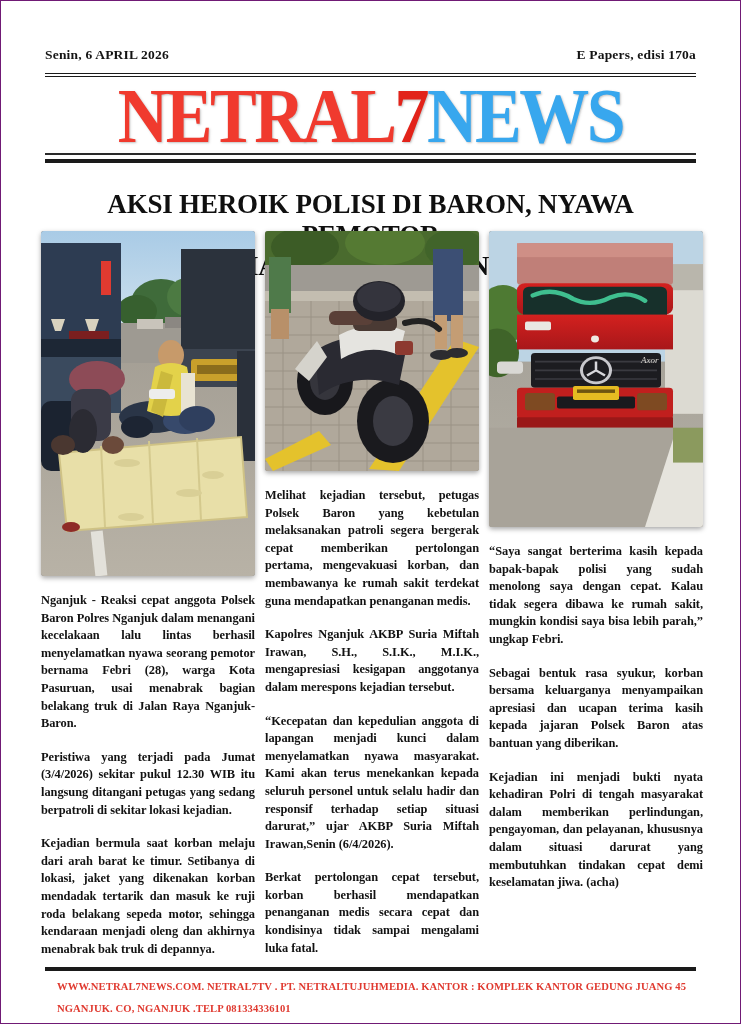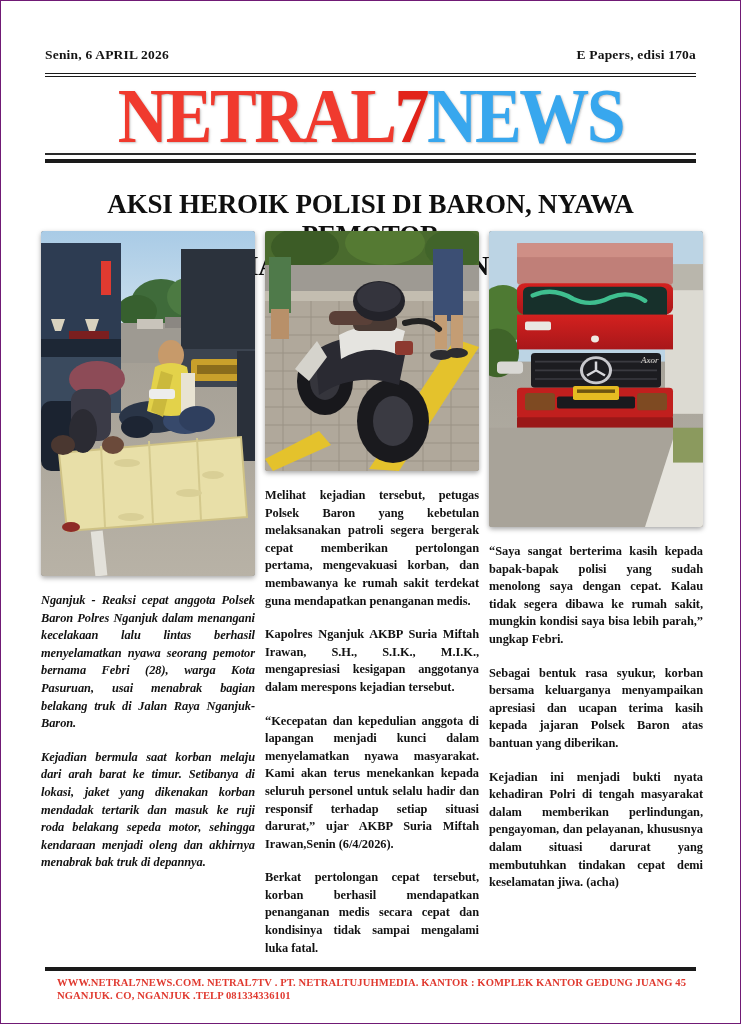--- a/index.html
+++ b/index.html
@@ -132,40 +132,40 @@
     font-family: "Liberation Serif", "DejaVu Serif", serif;
     font-weight: bold;
     font-size: 12.4px;
     line-height: 17.6px;
     color: #121212;
     text-align: justify;
     text-justify: inter-word;
     letter-spacing: -0.05px;
   }
   .body-text p { margin: 16px 0 15px 0; }
-  .col-1 .body-text { margin-top: 14px; font-style: italic; }
+  .col-1 .body-text { margin-top: 14px; }
   .col-2 .body-text { margin-top: 14px; }
   .col-3 .body-text { margin-top: 13px; }
 
   
   .rule-foot {
     position: absolute;
     left: 44px; right: 44px;
     top: 966px;
     border-top: 4px solid #1a1a1a;
   }
   .footer {
     position: absolute;
     left: 56px;
     right: 50px;
     top: 975px;
     font-family: "Liberation Serif", "DejaVu Serif", serif;
     font-weight: bold;
     font-size: 10.6px;
-    line-height: 13px;
+    line-height: 22px;
     color: #e03a30;
     letter-spacing: .1px;
   }
 </style>
 </head>
 <body>
 
 <div class="page">
 
   <div class="topbar">
@@ -252,20 +252,21 @@
           <rect x="140" y="142" width="14" height="40" fill="#e8e3d2"></rect>
           <ellipse cx="156" cy="188" rx="18" ry="13" fill="#2f3f5e"></ellipse>
           <rect x="108" y="158" width="26" height="10" rx="3" fill="#ededec"></rect>
 
           <rect x="52" y="300" width="12" height="45" fill="#e3e1da" transform="rotate(-6 58 322)"></rect>
           <ellipse cx="30" cy="296" rx="9" ry="5" fill="#8e2b27"></ellipse>
         </svg>
       </div>
       <div class="body-text">
         <p>Nganjuk - Reaksi cepat anggota Polsek Baron Polres Nganjuk dalam menangani kecelakaan lalu lintas berhasil menyelamatkan nyawa seorang pemotor bernama Febri (28), warga Kota Pasuruan, usai menabrak bagian belakang truk di Jalan Raya Nganjuk-Baron.</p>
+        <p>Peristiwa yang terjadi pada Jumat (3/4/2026) sekitar pukul 12.30 WIB itu langsung ditangani petugas yang sedang berpatroli di sekitar lokasi kejadian.</p>
         <p>Kejadian bermula saat korban melaju dari arah barat ke timur. Setibanya di lokasi, jaket yang dikenakan korban mendadak tertarik dan masuk ke ruji roda belakang sepeda motor, sehingga kendaraan menjadi oleng dan akhirnya menabrak bak truk di depannya.</p>
       </div>
     </div>
 
     <div class="col col-2">
       <div class="photo p2">
         <svg viewBox="0 0 214 240" preserveAspectRatio="none">
           <defs>
             <linearGradient id="pav2" x1="0" y1="0" x2="0" y2="1">
               <stop offset="0%" stop-color="#b9b2a6"></stop>

